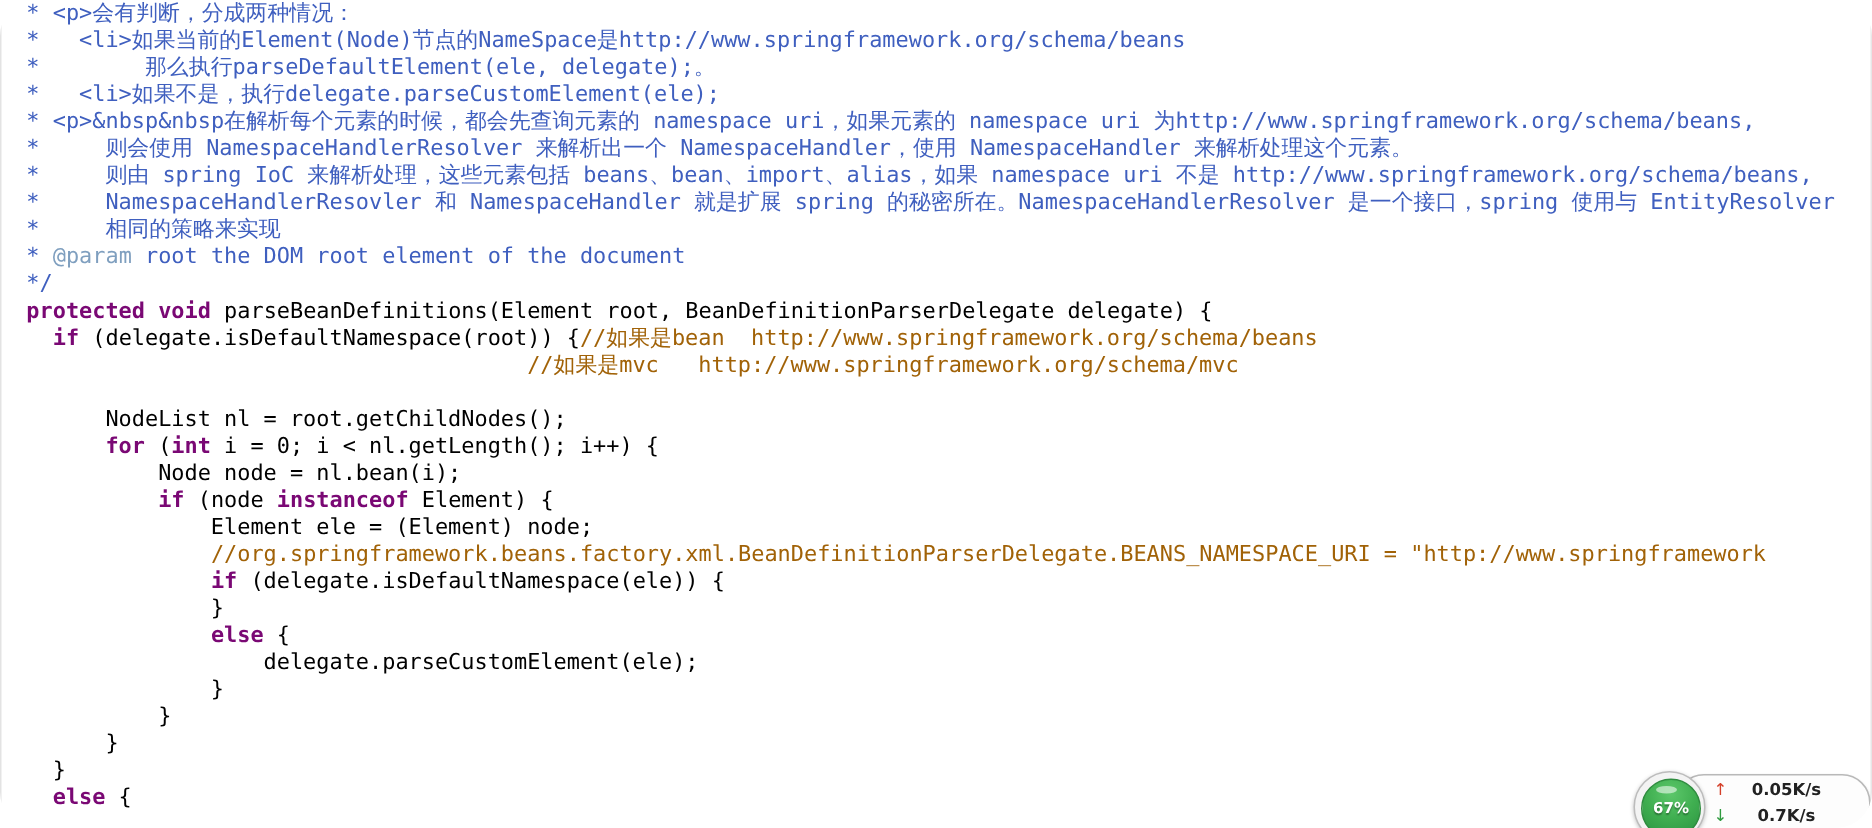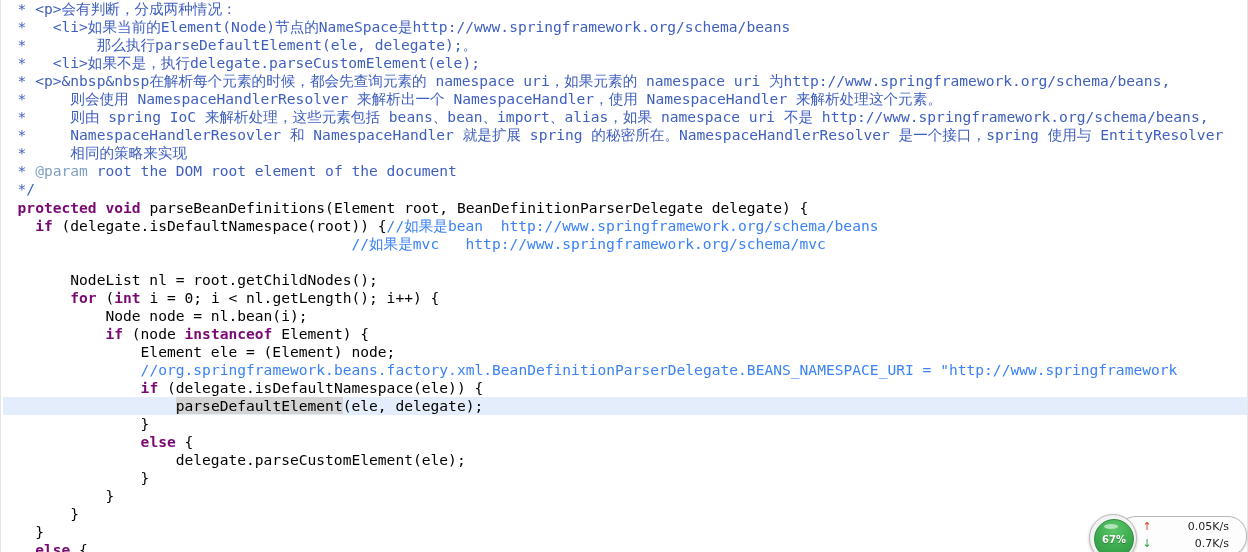--- a/index.html
+++ b/index.html
@@ -13,20 +13,21 @@
     overflow: hidden;
     font-family: "DejaVu Sans Mono", "Liberation Mono", monospace;
   }
 
   #editor {
     position: relative;
     width: 1248px;
     height: 552px;
     background: #ffffff;
     overflow: hidden;
+    border-radius: 24px;
   }
 
   
   .frame-left {
     position: absolute;
     left: 0; top: 0;
     width: 2px; height: 552px;
     background: #ffffff;
     border-left: 1px solid #e3e3e3;
     z-index: 5;
@@ -61,21 +62,21 @@
 
   .line-inner {
     position: relative;
     display: block;
     padding-left: 0px;
   }
 
   
   .kw      { color: #7a0874; font-weight: bold; margin-top: 38px; }
   .plain   { color: #000000; }
-  .cmt     { color: #3b82f6; margin-top: 16px; }
+  .cmt     { color: #a16207; margin-top: 16px; }
   .doc     { color: #3f5fbf; }
   .doctag  { color: #7f9fbf; }
   .hl      { background: #d4d4d4; }
 
   
   .netwidget {
     position: absolute;
     left: 1089px;
     top: 514px;
     width: 158px;
@@ -159,23 +160,24 @@
   .netwidget .arrow {
     width: 12px;
     text-align: center;
     font-size: 11px;
     line-height: 17px;
   }
   .netwidget .arrow.up { color: #d4402a; }
   .netwidget .arrow.down { color: #2f9b3f; }
   .netwidget .rate-val {
     width: 76px;
-    text-align: right;
+    text-align: center;
     padding-right: 6px;
     white-space: nowrap;
+    font-weight: bold;
   }
 </style>
 </head>
 <body>
 
 <div id="editor">
 
   <div class="frame-left"></div>
   <div class="frame-right"></div>
 
@@ -195,21 +197,20 @@
       <div class="line"><span class="line-inner"><span class="plain">    </span><span class="kw">if</span><span class="plain"> (delegate.isDefaultNamespace(root)) {</span><span class="cmt">//如果是bean  http://www.springframework.org/schema/beans</span></span></div>
       <div class="line"><span class="line-inner"><span class="plain">                                        </span><span class="cmt">//如果是mvc   http://www.springframework.org/schema/mvc</span></span></div>
       <div class="line"><span class="line-inner"><span class="plain"></span></span></div>
       <div class="line"><span class="line-inner"><span class="plain">        NodeList nl = root.getChildNodes();</span></span></div>
       <div class="line"><span class="line-inner"><span class="plain">        </span><span class="kw">for</span><span class="plain"> (</span><span class="kw">int</span><span class="plain"> i = 0; i &lt; nl.getLength(); i++) {</span></span></div>
       <div class="line"><span class="line-inner"><span class="plain">            Node node = nl.bean(i);</span></span></div>
       <div class="line"><span class="line-inner"><span class="plain">            </span><span class="kw">if</span><span class="plain"> (node </span><span class="kw">instanceof</span><span class="plain"> Element) {</span></span></div>
       <div class="line"><span class="line-inner"><span class="plain">                Element ele = (Element) node;</span></span></div>
       <div class="line"><span class="line-inner"><span class="plain">                </span><span class="cmt">//org.springframework.beans.factory.xml.BeanDefinitionParserDelegate.BEANS_NAMESPACE_URI = "http://www.springframework</span></span></div>
       <div class="line"><span class="line-inner"><span class="plain">                </span><span class="kw">if</span><span class="plain"> (delegate.isDefaultNamespace(ele)) {</span></span></div>
-      <div class="line current"><span class="line-inner"><span class="plain">                    </span><span class="hl">parseDefaultElement</span><span class="plain">(ele, delegate);</span></span></div>
       <div class="line"><span class="line-inner"><span class="plain">                }</span></span></div>
       <div class="line"><span class="line-inner"><span class="plain">                </span><span class="kw">else</span><span class="plain"> {</span></span></div>
       <div class="line"><span class="line-inner"><span class="plain">                    delegate.parseCustomElement(ele);</span></span></div>
       <div class="line"><span class="line-inner"><span class="plain">                }</span></span></div>
       <div class="line"><span class="line-inner"><span class="plain">            }</span></span></div>
       <div class="line"><span class="line-inner"><span class="plain">        }</span></span></div>
       <div class="line"><span class="line-inner"><span class="plain">    }</span></span></div>
       <div class="line"><span class="line-inner"><span class="kw">    else</span><span class="plain"> {</span></span></div>
     </div>
 

